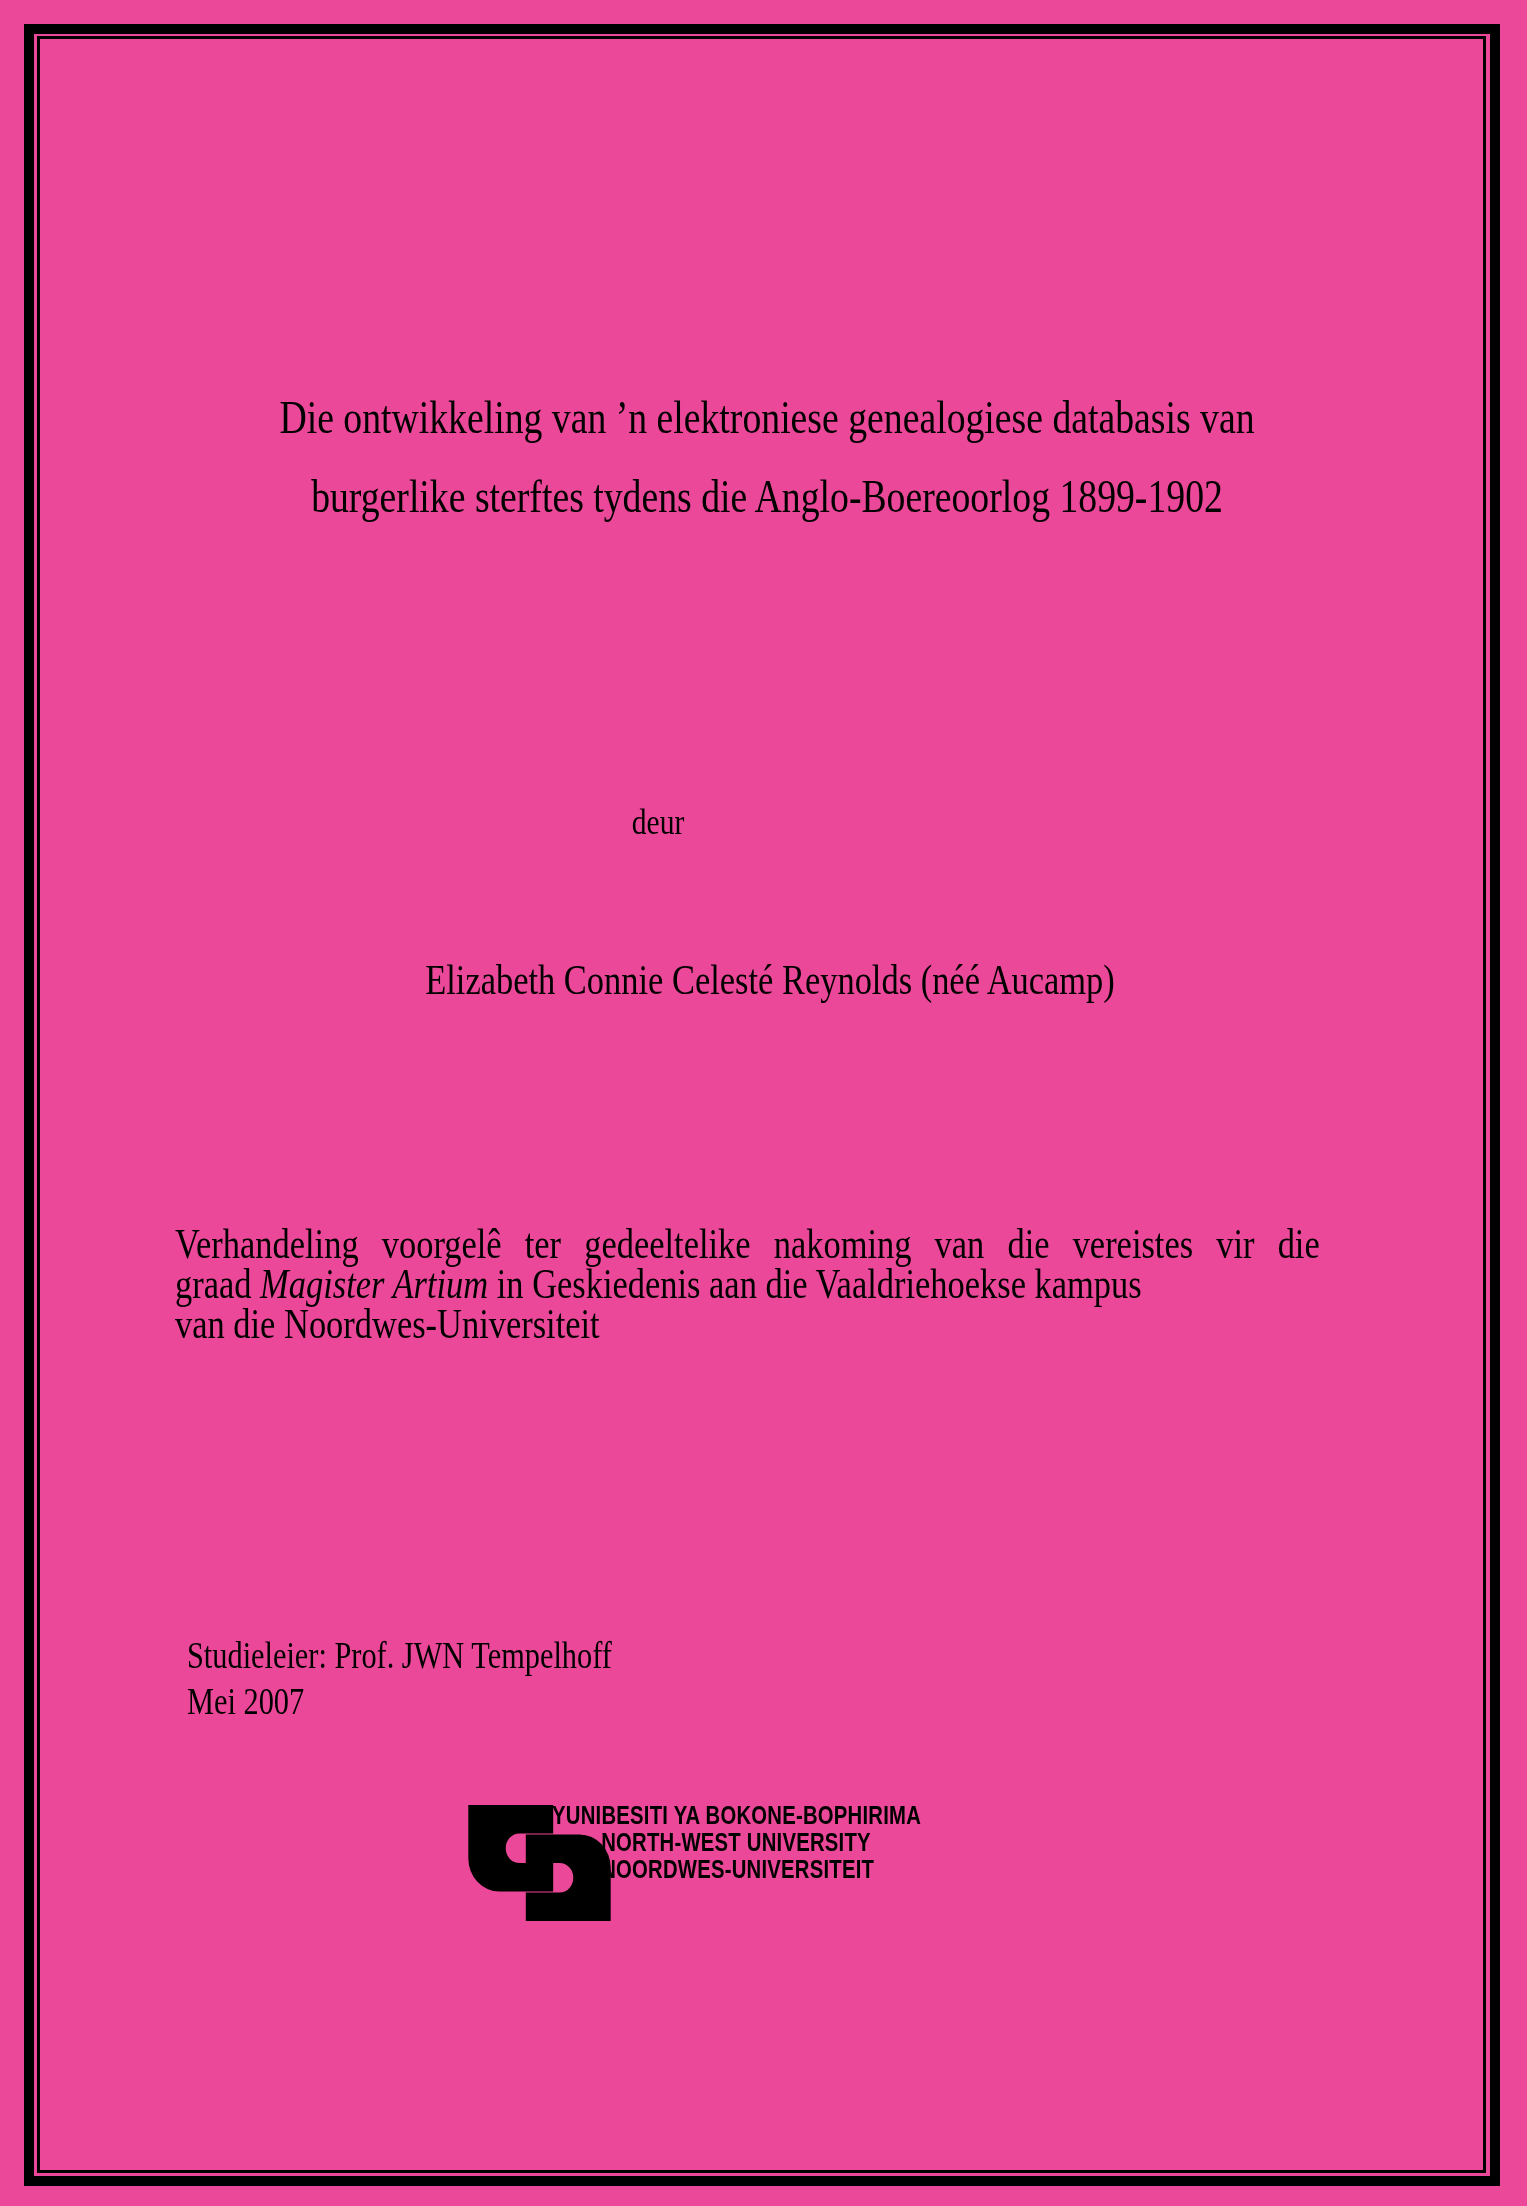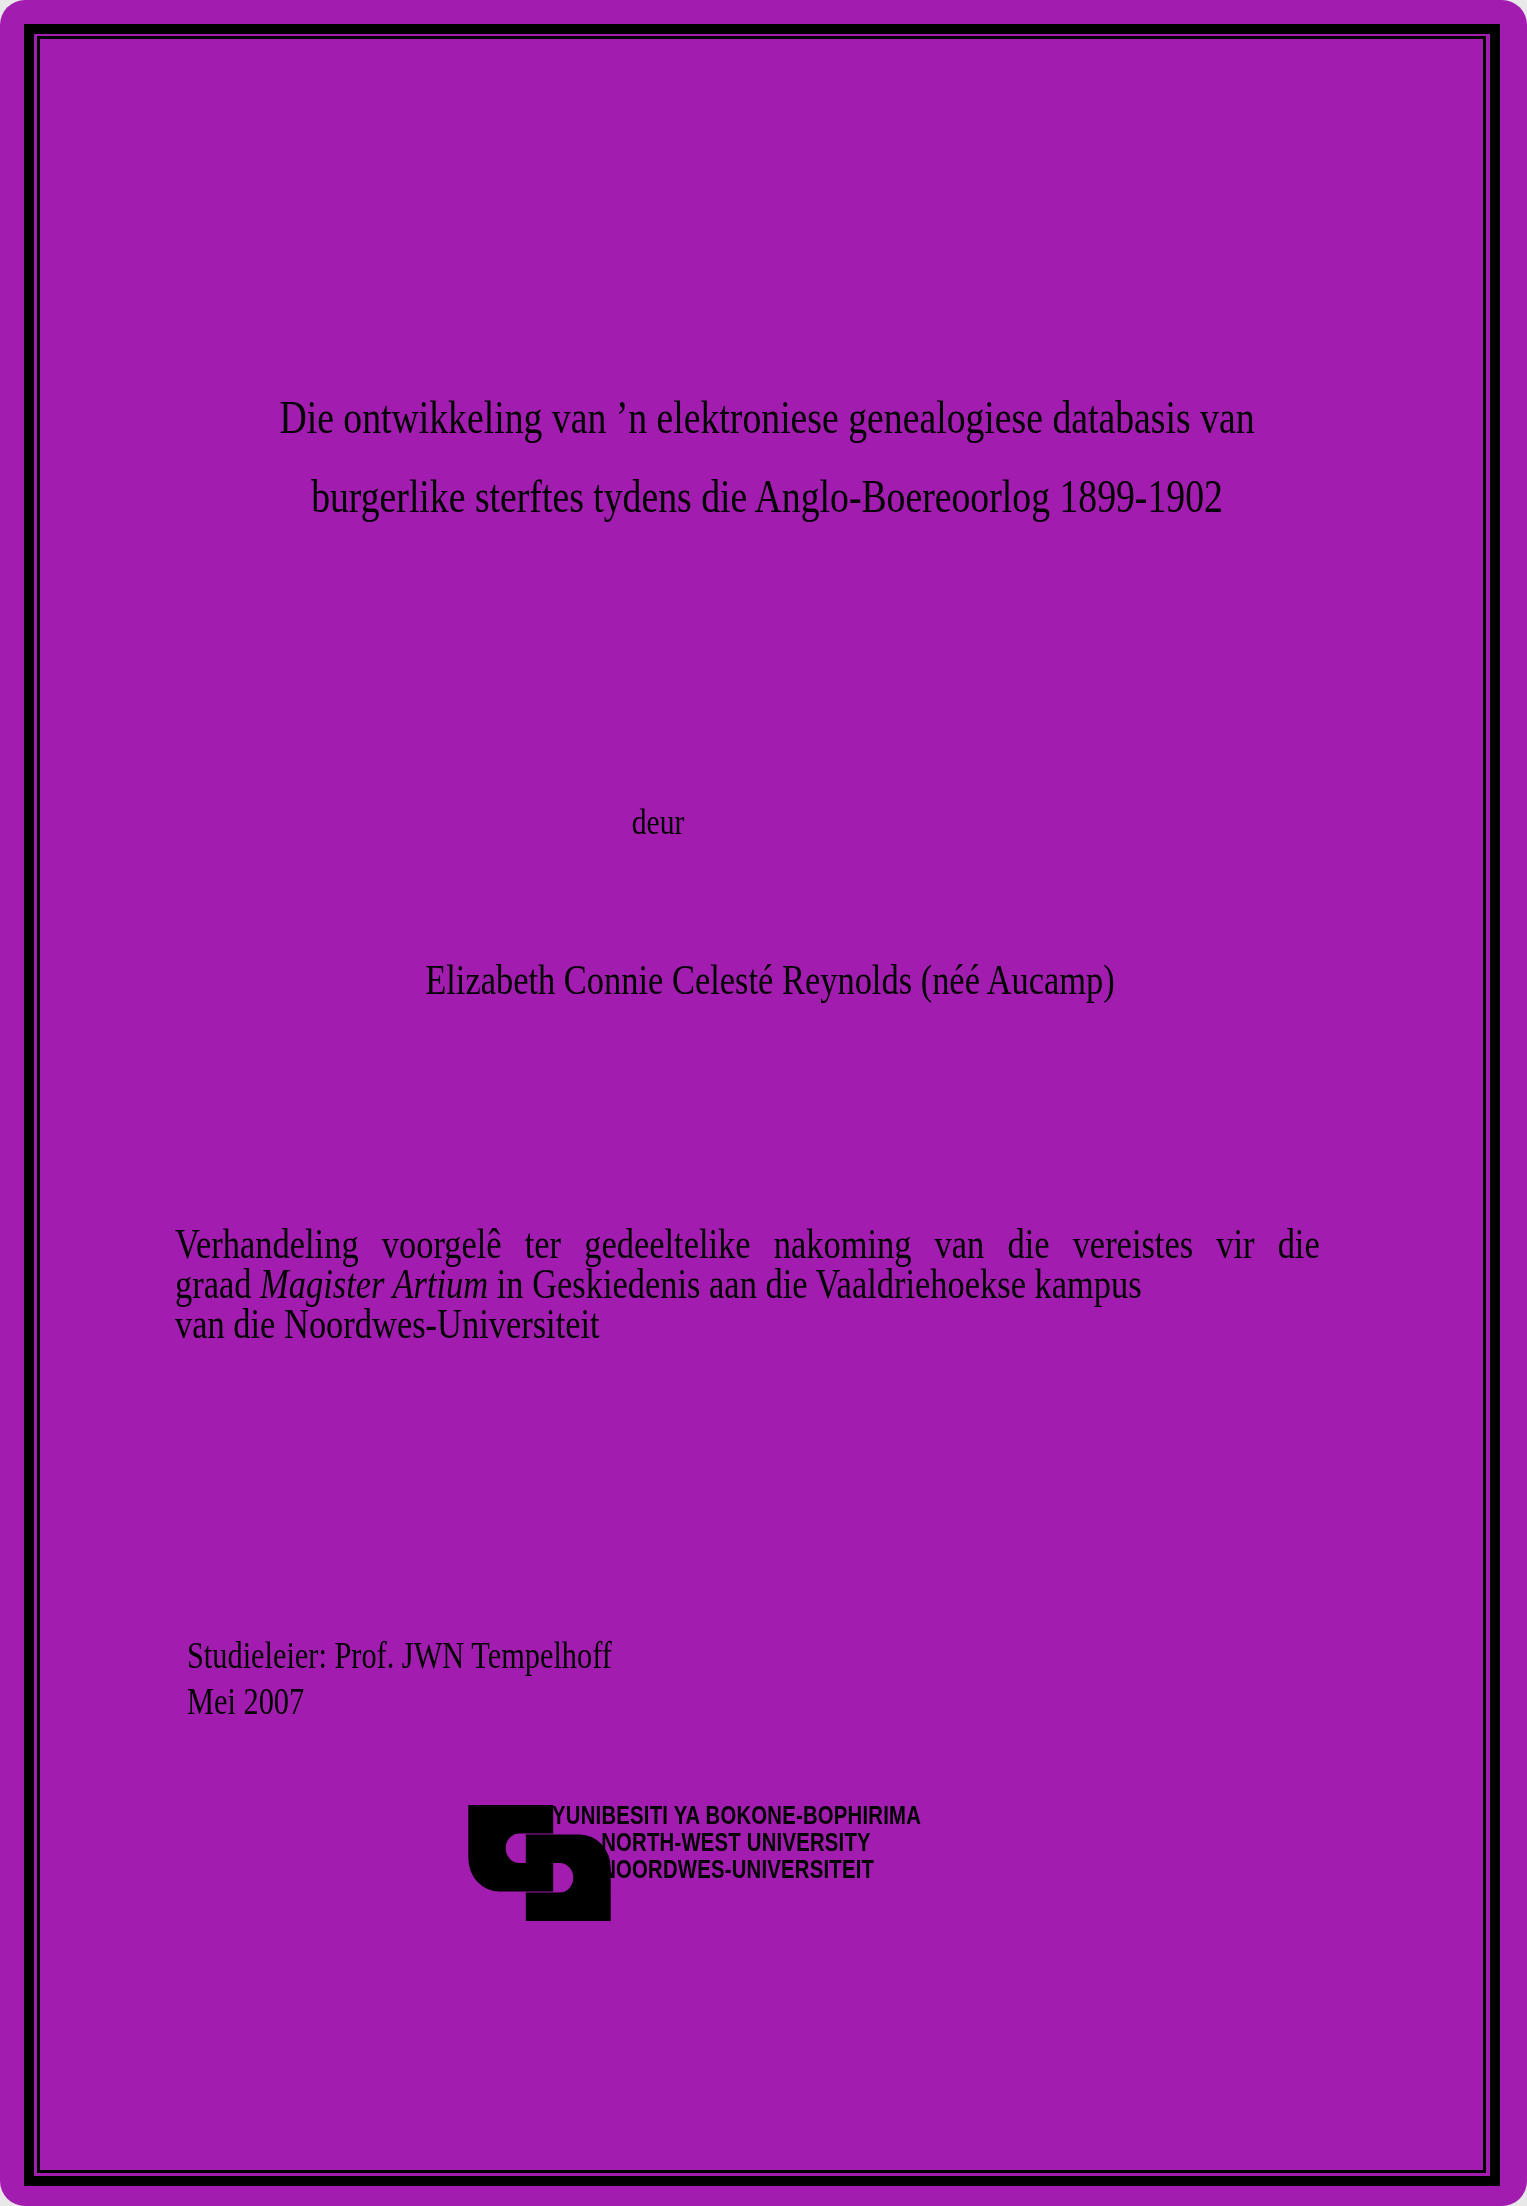--- a/index.html
+++ b/index.html
@@ -4,25 +4,24 @@
 <style>
   html, body {
     margin: 0;
     padding: 0;
     background: #e8e8e8;
   }
   .page {
     position: relative;
     width: 1527px;
     height: 2206px;
-    background: #a21caf;
+    background: #ec4899;
     color: #000000;
     font-family: "Liberation Serif", "DejaVu Serif", serif;
     overflow: hidden;
-    border-radius: 25px;
   }
   
   .frame-outer {
     position: absolute;
     left: 24px; top: 24px;
     width: 1476px; height: 2162px;
     border: 10px solid #000;
     box-sizing: border-box;
   }
   .frame-inner {

